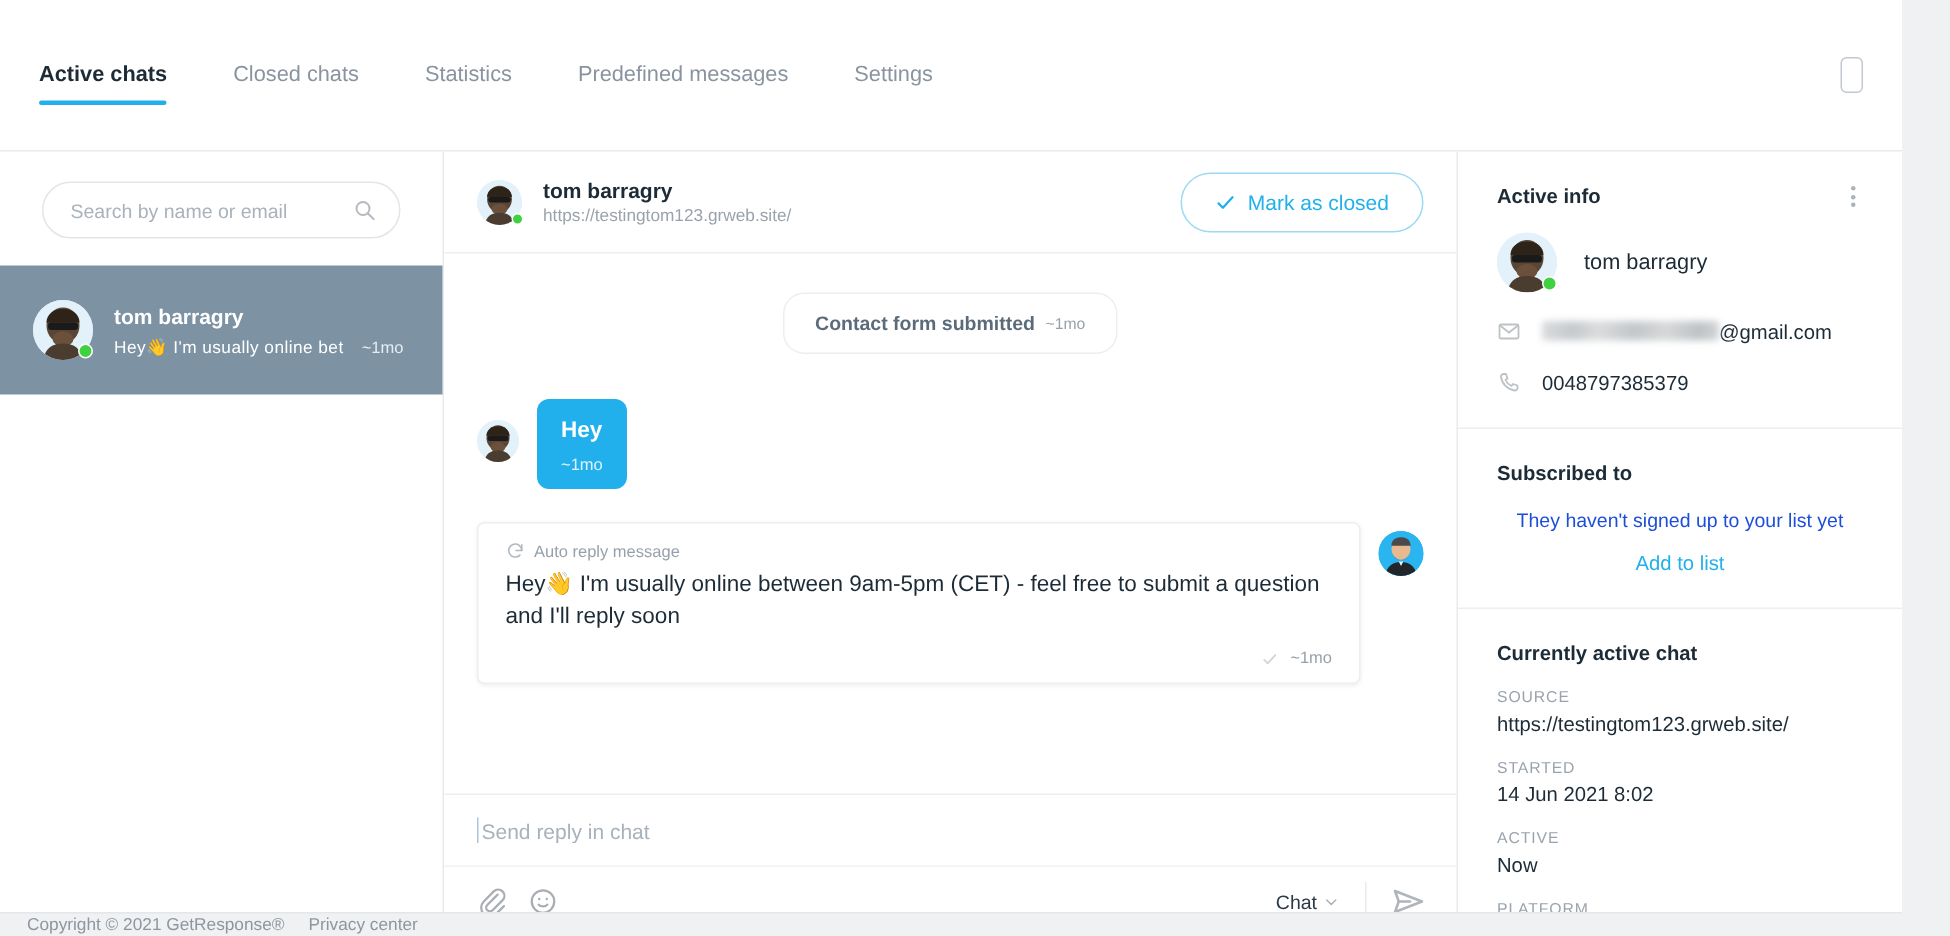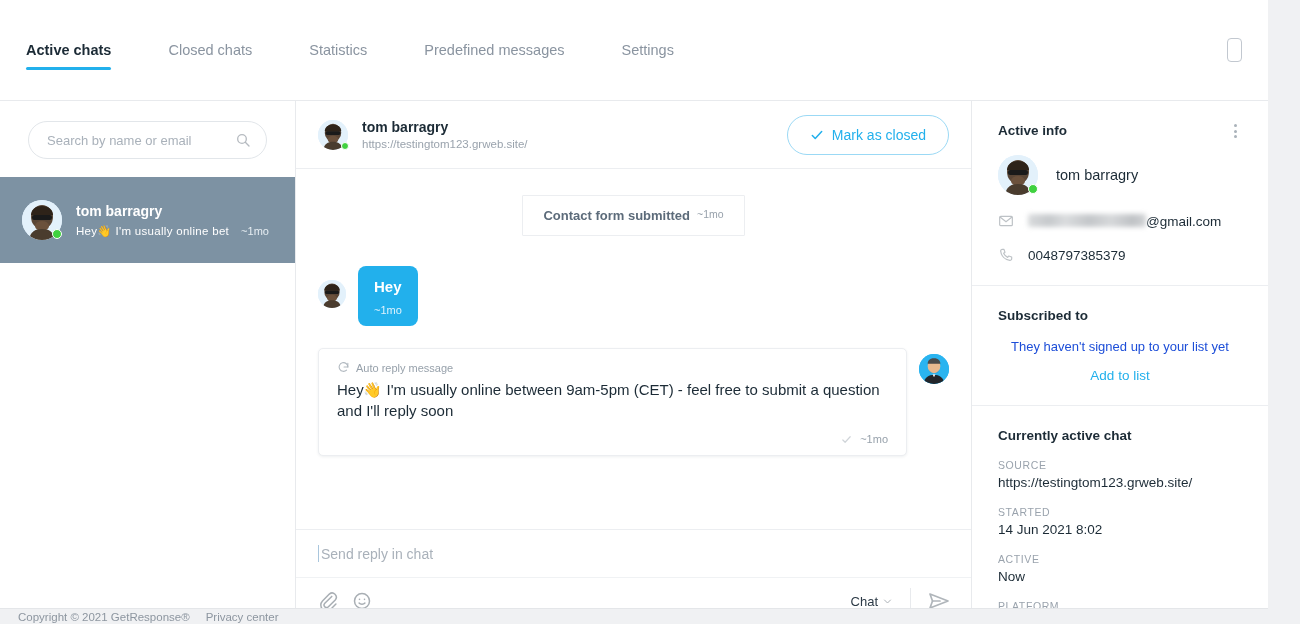--- a/index.html
+++ b/index.html
@@ -29,21 +29,21 @@
   
   .topnav {
     height: 101px;
     background: #fff;
     border-bottom: 1px solid #e8eaed;
     display: flex; align-items: center;
     padding: 0 26px 0 26px;
     flex: 0 0 101px;
     position: relative;
   }
-  .tabs { display: flex; align-items: center; gap: 13px; }
+  .tabs { display: flex; align-items: center; gap: 0; }
   .tab {
     font-size: 14.5px;
     color: #8a94a0;
     padding: 0 22px;
     line-height: 1;
     position: relative;
     cursor: pointer;
     white-space: nowrap;
   }
   .tab:first-child { padding-left: 0; }
@@ -187,27 +187,27 @@
   .messages {
     flex: 1;
     padding: 26px 22px 10px 22px;
     overflow: hidden;
     display: flex; flex-direction: column;
     min-height: 0;
   }
   .system-pill {
     align-self: center;
     border: 1px solid #eceef1;
-    border-radius: 1px;
+    border-radius: 14px;
     padding: 12px 20px;
     font-size: 13px;
     color: #5c6b7a;
     font-weight: 600;
     background: #fff;
-    display: flex; align-items: flex-start; gap: 7px;
+    display: flex; align-items: center; gap: 7px;
   }
   .system-pill .t { font-size: 10.5px; color: #97a1ab; font-weight: 400; }
 
   .msg-in {
     display: flex; align-items: flex-start;
     margin-top: 30px;
   }
   .msg-in .avatar { width: 28px; height: 28px; margin-top: 14px; }
   .bubble-in {
     margin-left: 12px;

